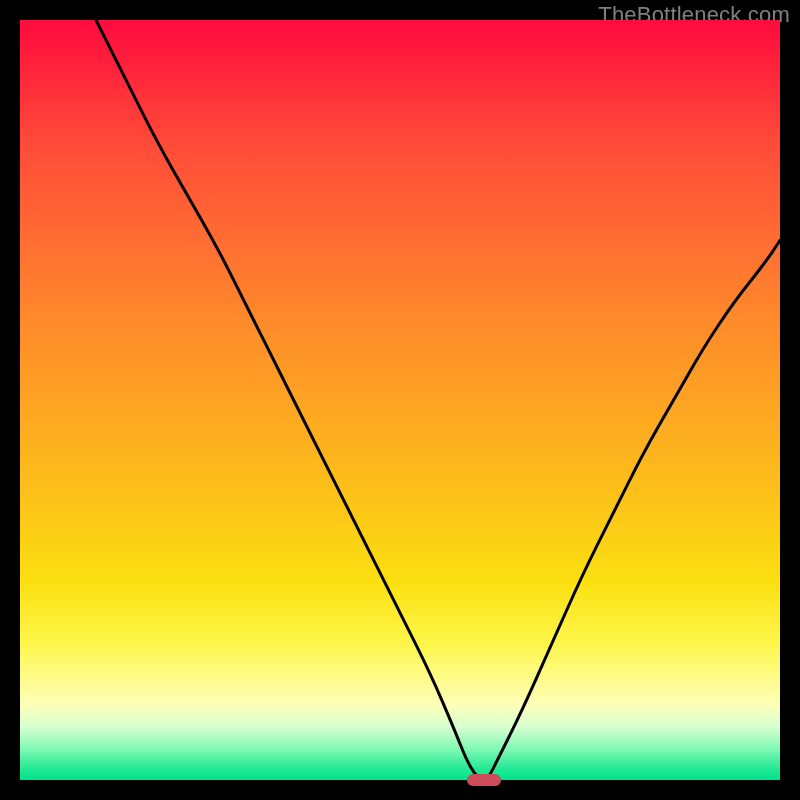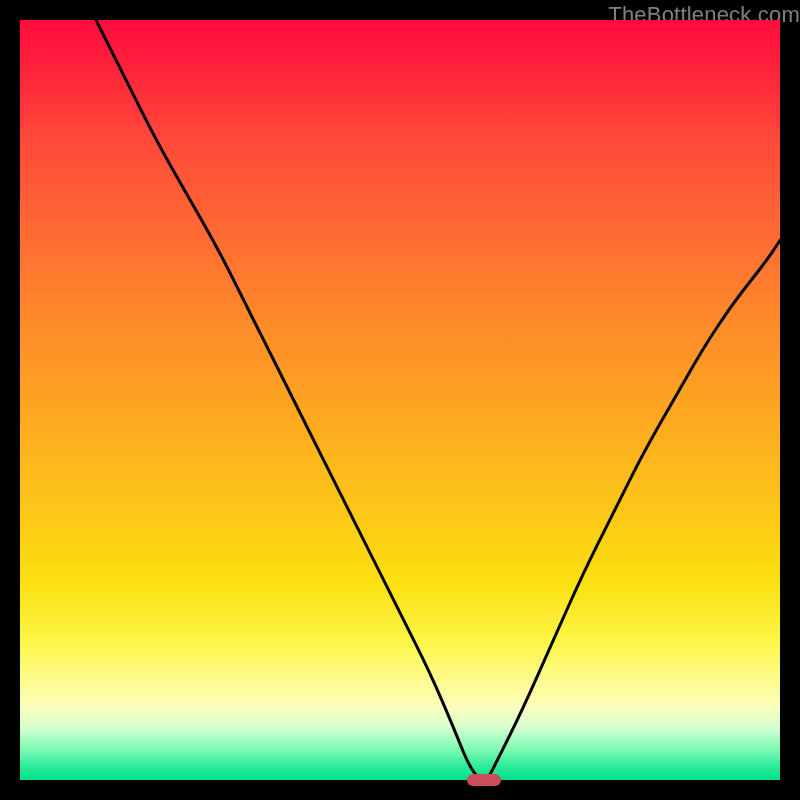--- a/index.html
+++ b/index.html
@@ -38,21 +38,21 @@
       #feffb8 90%,
       #d7ffd0 93%,
       #7cf9b3 96%,
       #24e996 98.5%,
       #00e38b 100%
     );
   }
   .watermark {
     position: absolute;
     top: 2px;
-    right: 0;
+    right: 10px;
     color: #808080;
     font-size: 22px;
     letter-spacing: 0.2px;
     font-weight: 400;
     user-select: none;
   }
   svg.curve {
     position: absolute;
     left: 0;
     top: 0;

